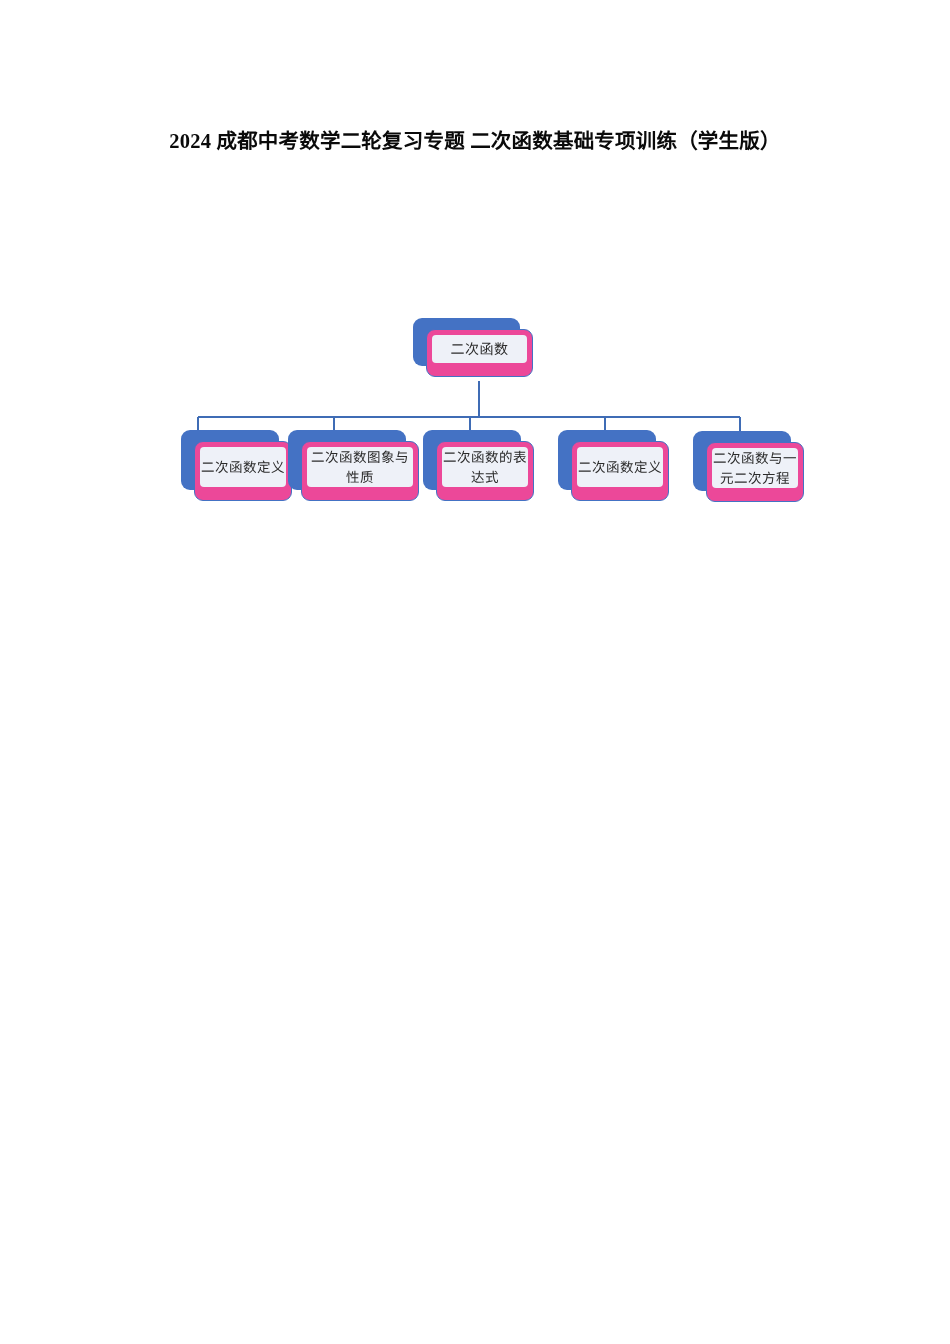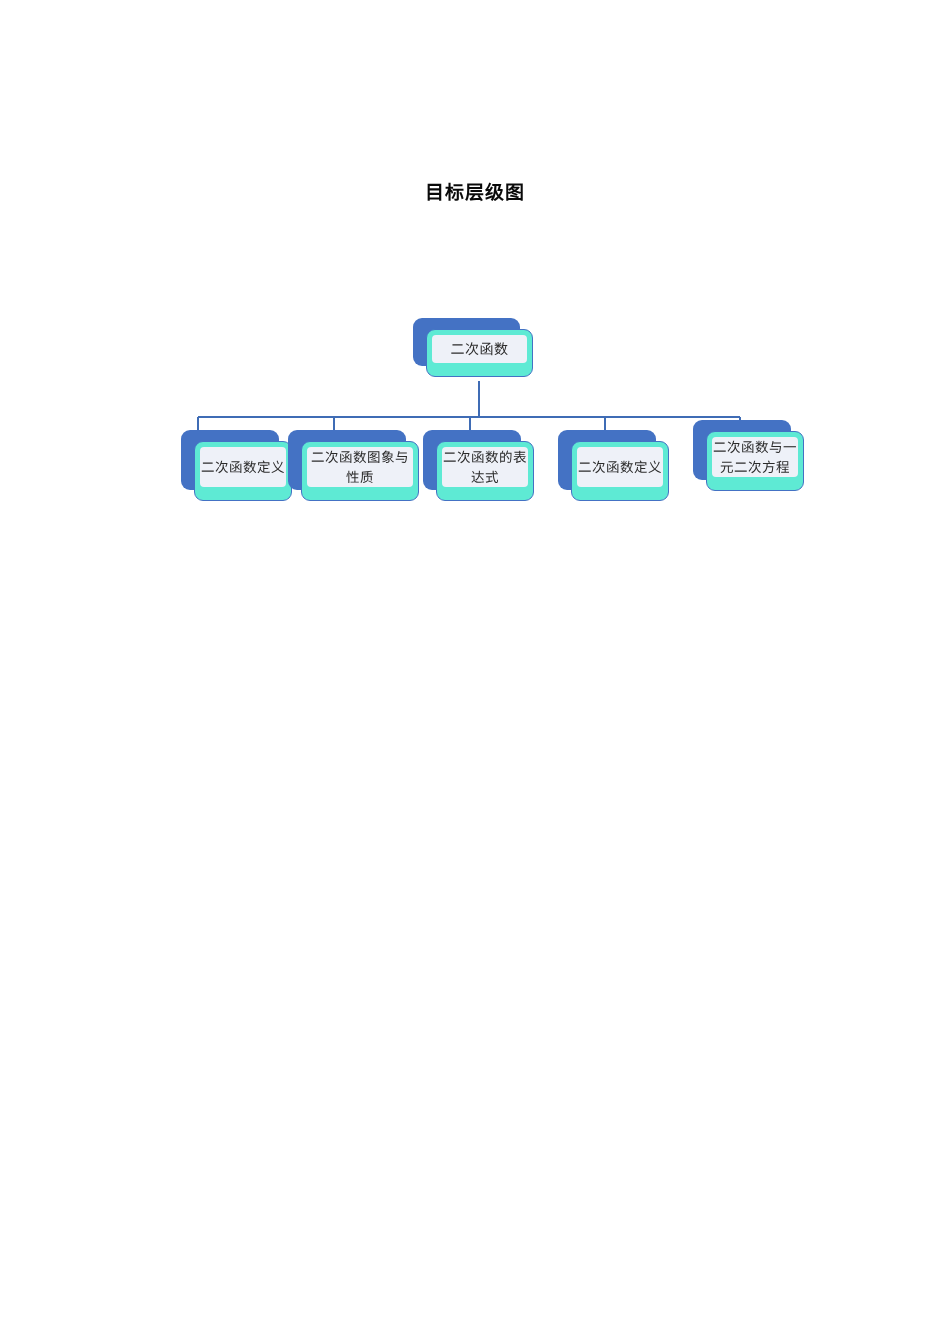--- a/index.html
+++ b/index.html
@@ -82,21 +82,21 @@
     height: 100%;
     background: #4472c4;
     border-radius: 9px;
   }
   .node .face {
     position: absolute;
     left: 13px;
     top: 11px;
     width: 100%;
     height: 100%;
-    background: #5eead4;
+    background: #ec4899;
     border: 1.3px solid #4472c4;
     border-radius: 9px;
     box-sizing: border-box;
     display: flex;
     align-items: center;
     justify-content: center;
   }
   .node .fill {
     position: absolute;
     left: 5px;
@@ -123,22 +123,22 @@
   .node.root .label {
     font-size: 14px;
     margin-top: -5px;
   }
 </style>
 </head>
 <body>
 
 <div class="page">
 
-
-  <div class="doc-subtitle">目标层级图</div>
+  <div class="doc-title">2024 成都中考数学二轮复习专题  二次函数基础专项训练（学生版）</div>
+
 
   <div class="diagram">
 
     <svg class="connectors" viewBox="0 0 950 1344" width="950" height="1344" xmlns="http://www.w3.org/2000/svg">
       <g stroke="#3f6cb5" stroke-width="1.4" fill="none" shape-rendering="crispEdges">
 
         <line x1="479" y1="381" x2="479" y2="417"></line>
 
         <line x1="198" y1="417" x2="740" y2="417"></line>
 
@@ -183,21 +183,21 @@
     </div>
 
     <div class="node" style="left:558px; top:430px; width:98px; height:60px;">
       <div class="shadow"></div>
       <div class="face">
         <div class="fill"></div>
         <div class="label">二次函数定义</div>
       </div>
     </div>
 
-    <div class="node" style="left:693px; top:420px; width:98px; height:60px;">
+    <div class="node" style="left:693px; top:431px; width:98px; height:60px;">
       <div class="shadow"></div>
       <div class="face">
         <div class="fill"></div>
         <div class="label">二次函数与一元二次方程</div>
       </div>
     </div>
 
   </div>
 </div>
 

